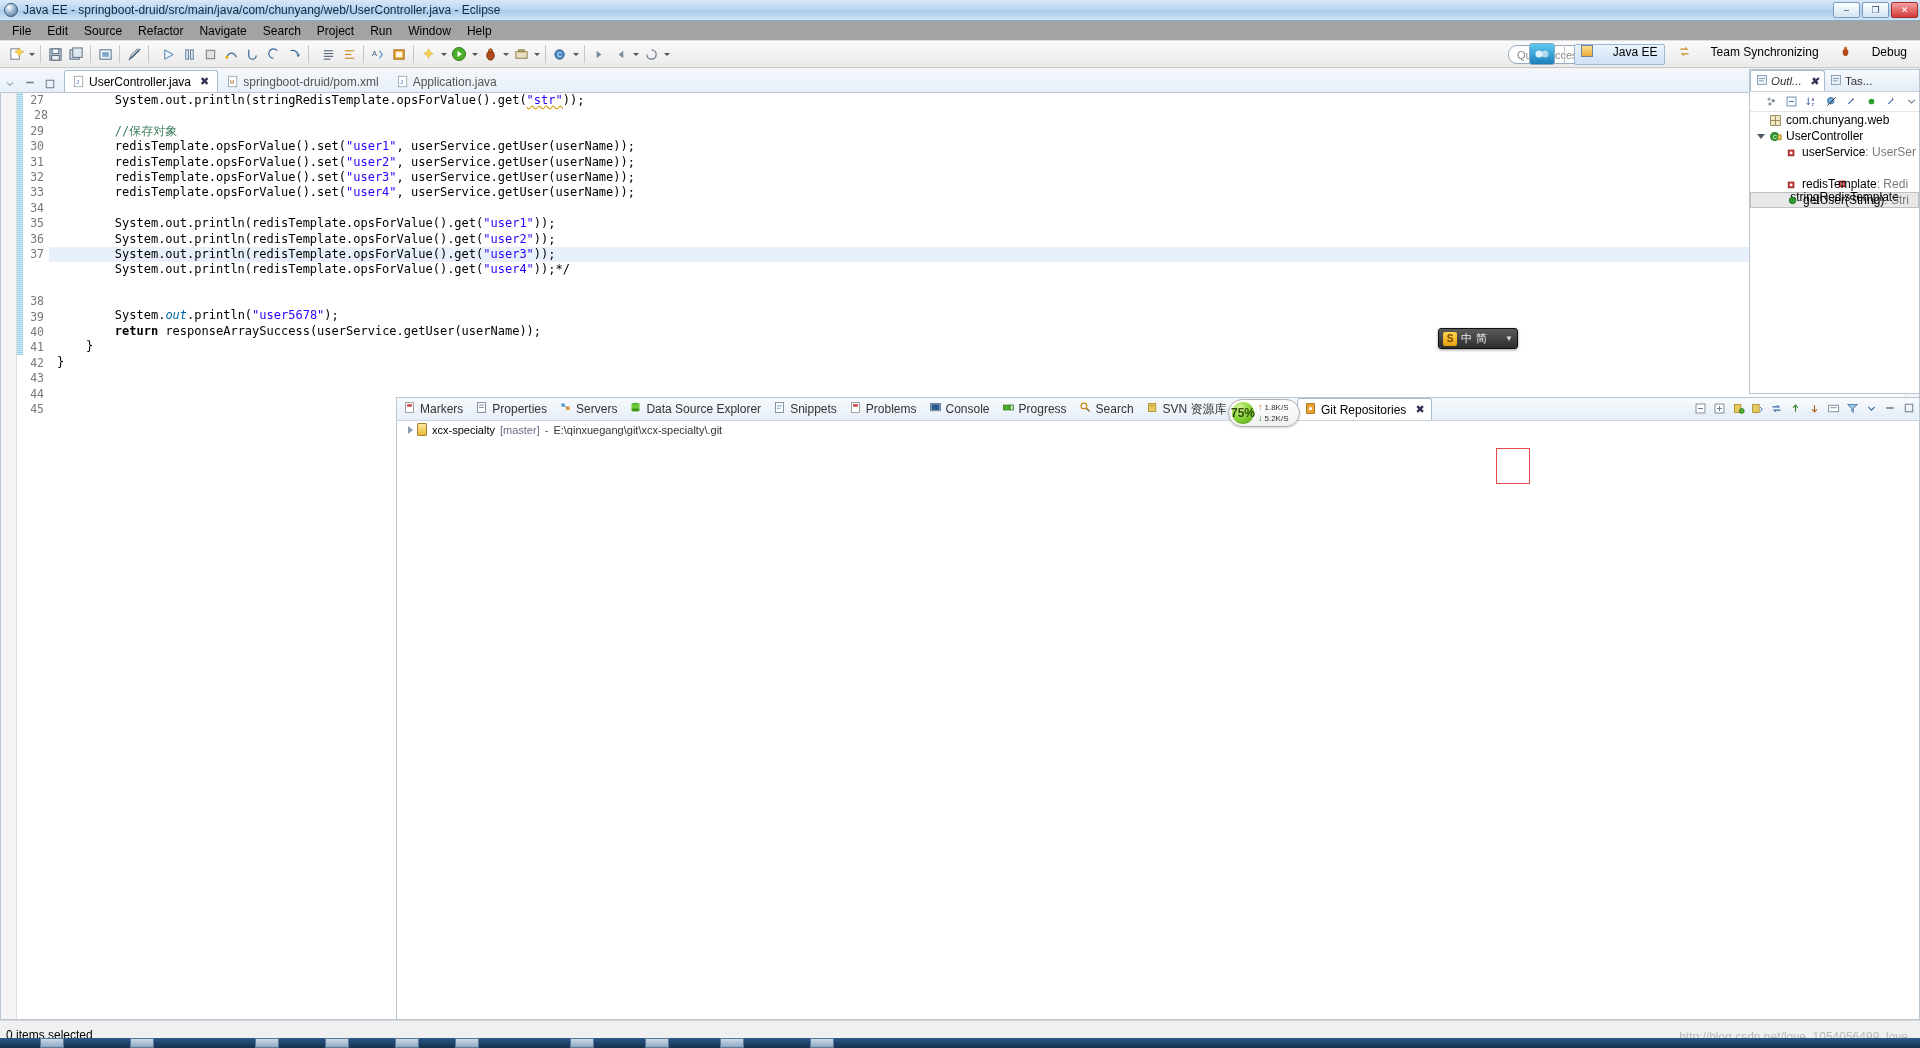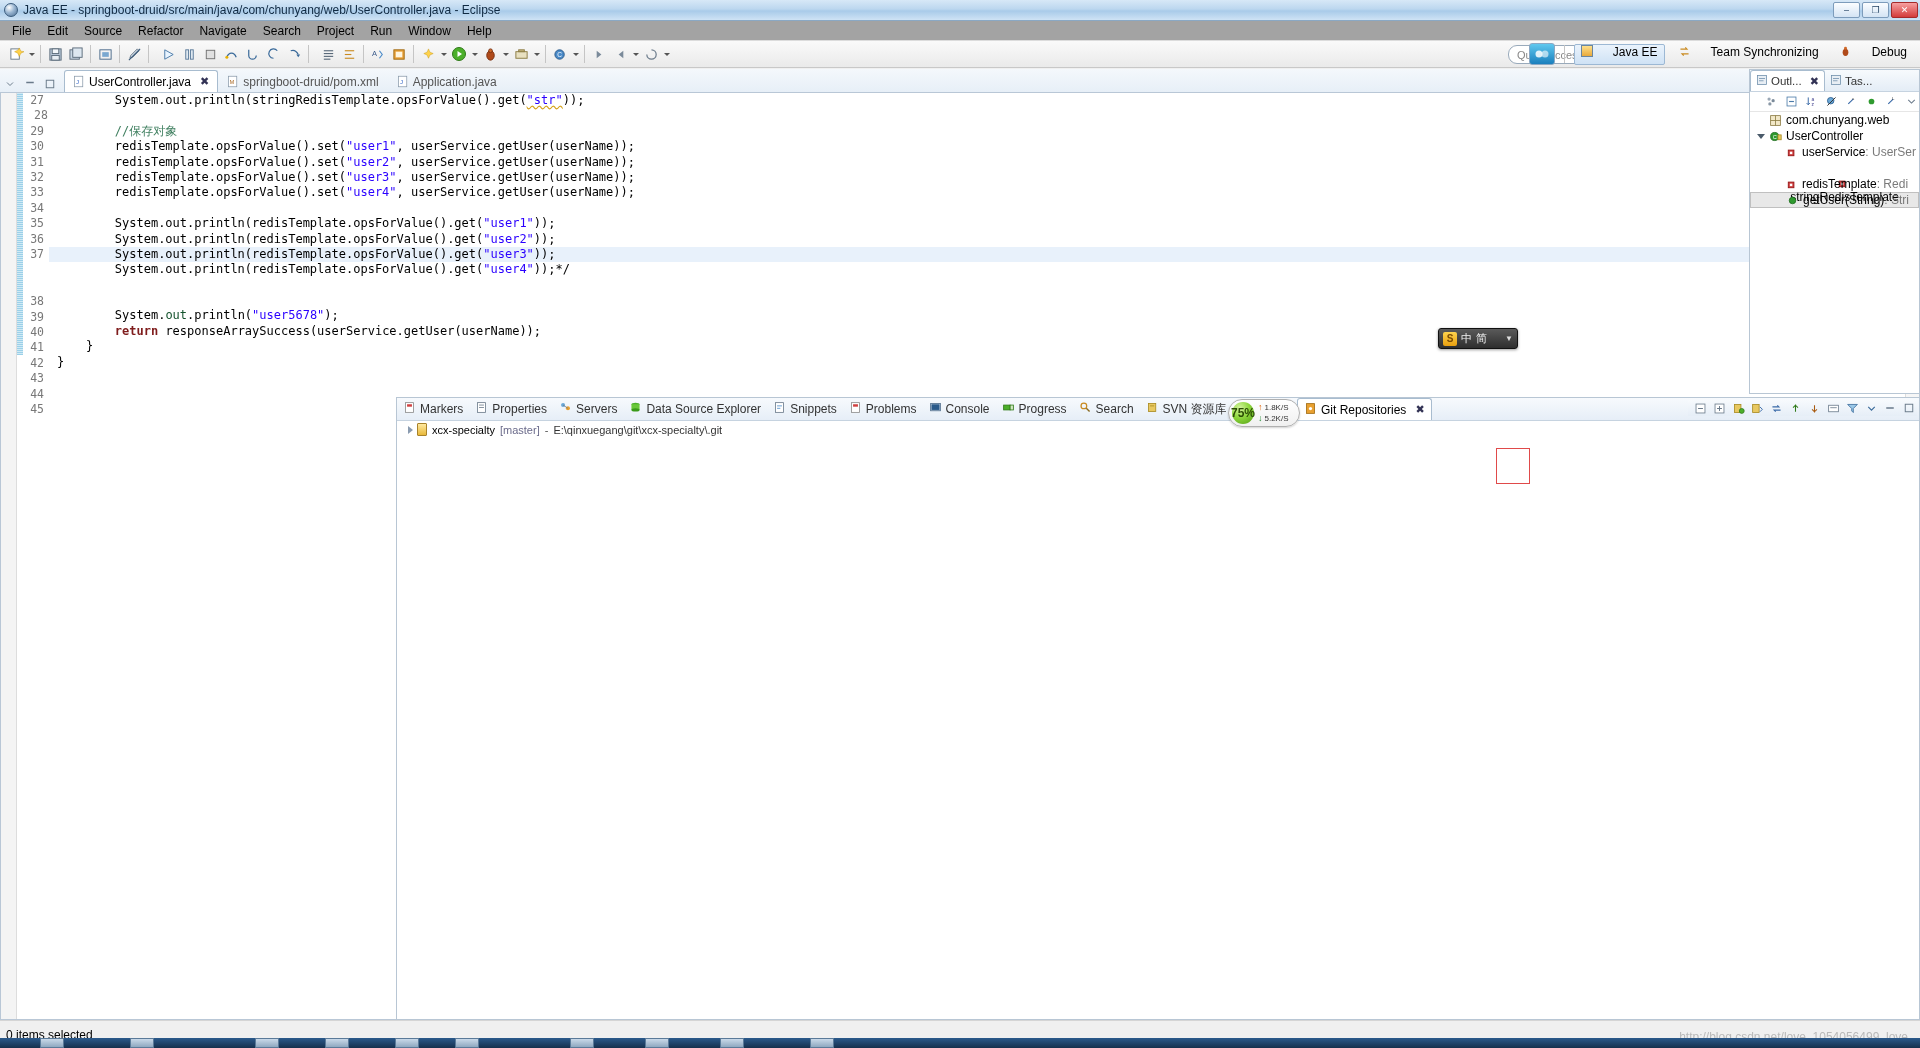--- a/index.html
+++ b/index.html
@@ -123,35 +123,35 @@
   .etab .fi { width: 12px; height: 13px; flex: 0 0 auto; }
   .editor-tools { position: absolute; right: 4px; top: 2px; display: flex; gap: 4px; }
 
   .editor-body { position: absolute; top: 24px; left: 0; right: 0; bottom: 0; background: #fff; border: 1px solid #b9c7d6; border-top: none; display: flex; }
   .gutter-annot { width: 16px; background: #f4f4f4; border-right: 1px solid #ddd; position: relative; }
   .gutter-nums { width: 32px; background: #fff; text-align: right; padding-right: 5px; font-family: "DejaVu Sans Mono", monospace; font-size: 11.5px; color: #787878; position: relative; }
   .change-bar { position: absolute; left: 0; top: 0; width: 6px; background: repeating-linear-gradient(0deg,#9bd0e8 0 1px,#cfe9f5 1px 2px); }
   .code { flex: 1; position: relative; overflow: hidden; font-family: "DejaVu Sans Mono", monospace; font-size: 12px; }
   .cline { height: 15.4px; line-height: 15.4px; white-space: pre; padding-left: 8px; }
   .cline.hl { background: #e8f1fb; }
-  .k { color: #7f1d1d; font-weight: bold; }
+  .k { color: #000000; font-weight: bold; }
   .s { color: #2a00ff; }
   .c { color: #3f7f5f; }
-  .f { color: #14532d; }
+  .f { color: #0369a1; font-style: italic; }
   .plain { color: #000; }
   .sq { text-decoration: underline; text-decoration-style: wavy; text-decoration-color: #d4a017; }
   .ruler-col { position: absolute; right: 0; top: 0; bottom: 0; width: 14px; background: #f6f6f6; border-left: 1px solid #ddd; }
   .ruler-mark { position: absolute; right: 2px; width: 9px; height: 3px; background: #e0c060; }
   .scroll-thumb { position: absolute; right: 1px; width: 11px; background: #c8c8c8; border-radius: 2px; }
 
   
   #outline { right: 0; top: 0; width: 171px; height: 325px; }
   .outline-tabs { height: 22px; display: flex; align-items: flex-end; background: linear-gradient(to bottom,#f7fafd,#e4edf6); border-bottom: 1px solid #c6d3e0; }
   .otab { height: 21px; display: flex; align-items: center; gap: 3px; padding: 0 5px; font-size: 11.5px; color: #333; }
-  .otab.active { background: #fff; border: 1px solid #a8bccf; border-bottom: none; border-radius: 3px 3px 0 0; }
+  .otab.active { background: #fff; border: 1px solid #a8bccf; border-bottom: none; border-radius: 3px 3px 0 0; font-style: italic; }
   .otool-row { height: 20px; display: flex; align-items: center; gap: 4px; padding-left: 14px; border-bottom: 1px solid #e6e6e6; }
   .orow { height: 16px; display: flex; align-items: center; font-size: 12px; white-space: nowrap; }
   .orow.sel { background: #e8e8e8; border: 1px solid #c0c0c0; }
   .oicon { width: 14px; height: 14px; margin-right: 4px; flex: 0 0 auto; display: flex; align-items: center; justify-content: center; }
   .type-g { color: #7a7a7a; }
 
   
   #bottom-panel { left: 396px; top: 328px; right: 0; bottom: 0; }
   .bp-tabs { height: 23px; display: flex; align-items: center; background: linear-gradient(to bottom,#f7fafd,#e6eef7); border-bottom: 1px solid #c6d3e0; position: relative; overflow: hidden; }
   .bp-tab { height: 22px; display: flex; align-items: center; gap: 4px; padding: 0 6px; font-size: 12px; color: #333; white-space: nowrap; }

